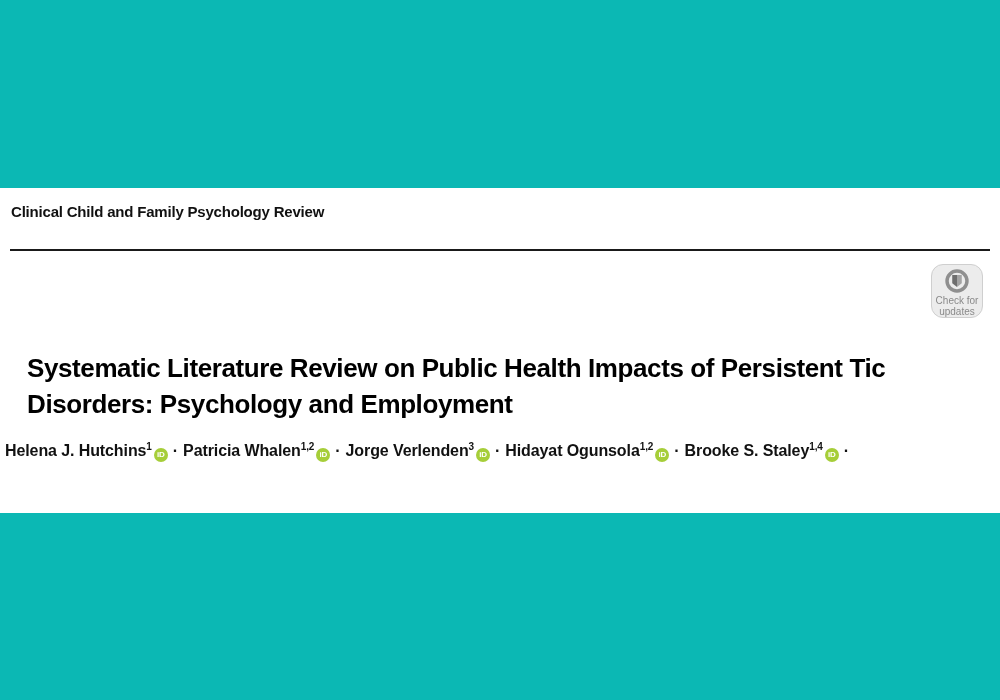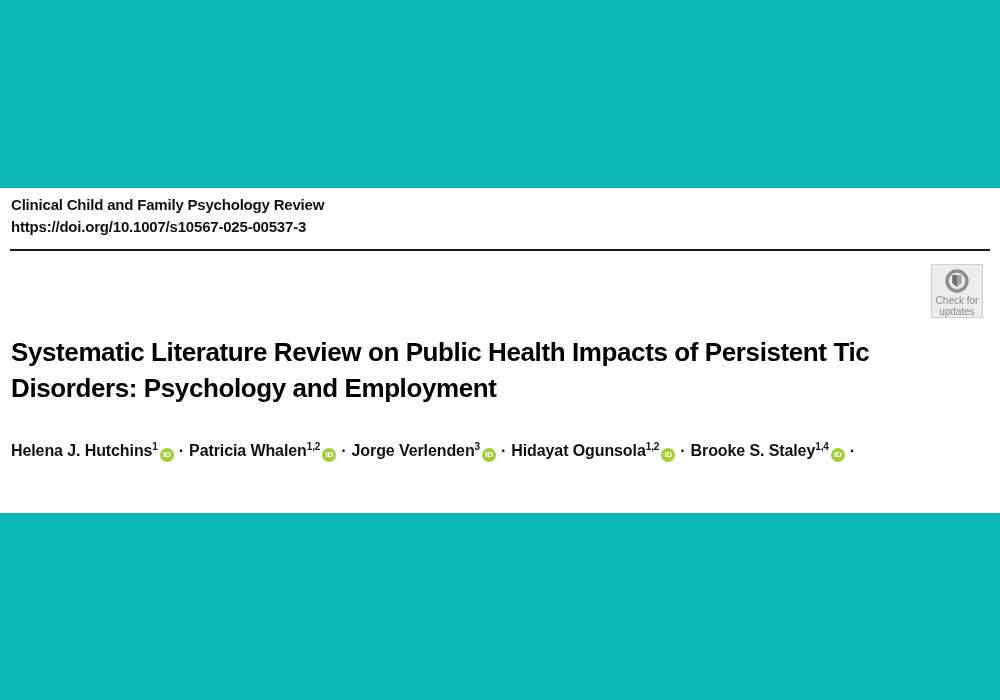--- a/index.html
+++ b/index.html
@@ -29,21 +29,21 @@
     position: absolute;
     top: 188px;
     left: 0;
     right: 0;
     height: 325px;
     background: #ffffff;
   }
 
   .journal-name {
     position: absolute;
-    top: 8px;
+    top: 15px;
     left: 11px;
     font-size: 15px;
     font-weight: 700;
     letter-spacing: -0.2px;
   }
   .journal-doi {
     position: absolute;
     top: 30px;
     left: 11px;
     font-size: 15px;
@@ -63,21 +63,21 @@
   }
 
   .check-badge {
     position: absolute;
     top: 76px;
     right: 17px;
     width: 52px;
     height: 54px;
     background: var(--badge-bg);
     border: 1px solid var(--badge-border);
-    border-radius: 0;
+    border-radius: 12px;
     display: flex;
     flex-direction: column;
     align-items: center;
     justify-content: flex-start;
     padding-top: 3px;
     cursor: pointer;
   }
   .check-badge .logo { width: 26px; height: 26px; display: block; }
   .check-text {
     font-size: 10px;
@@ -86,33 +86,33 @@
     text-align: center;
     margin-top: 1px;
   }
   .check-text span { display: block; }
 
   .article-title {
     position: absolute;
     top: 146px;
     left: 11px;
     right: 40px;
-    margin: 0;
+    margin: 16px;
     font-size: 26px;
     line-height: 36px;
     font-weight: 700;
     letter-spacing: -0.4px;
     color: #000;
     white-space: nowrap;
   }
 
   .authors {
     position: absolute;
     top: 250px;
-    left: 11px;
+    left: 5px;
     right: 20px;
     font-size: 16px;
     line-height: 25px;
     font-weight: 700;
     letter-spacing: -0.1px;
     color: var(--ink);
   }
   .authors-line { white-space: nowrap; }
   .author { display: inline; }
   .aff {
@@ -140,21 +140,20 @@
   .sep { display: inline-block; margin: 0 5px; font-weight: 700; }
 </style>
 </head>
 <body>
 
 <div class="band band-top"></div>
 
 <div class="content">
 
   <div class="journal-name">Clinical Child and Family Psychology Review</div>
-  <a class="journal-doi">https://doi.org/10.1007/s10567-025-00537-3</a>
   <div class="header-rule"></div>
 
   <div class="check-badge">
     <svg class="logo" viewBox="0 0 30 30" aria-hidden="true">
       <circle cx="15" cy="15" r="11.5" fill="none" stroke="#8f8f8f" stroke-width="4"></circle>
       <polygon points="9.5,8 15,8 15,22 9.5,17.5" fill="#6e6e6e"></polygon>
       <polygon points="15,8 20.5,8 20.5,17.5 15,22" fill="#a3a3a3"></polygon>
     </svg>
     <div class="check-text">
       <span>Check for</span>

